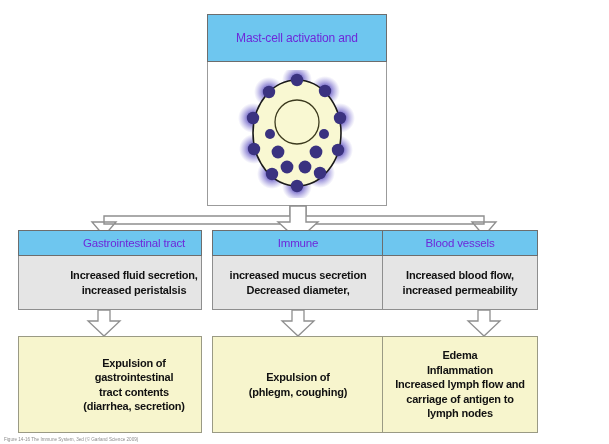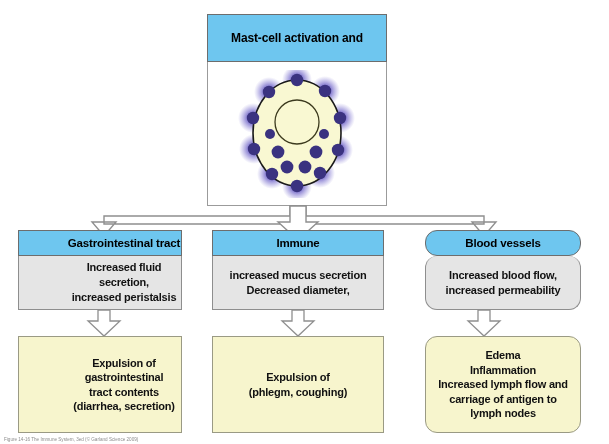--- a/index.html
+++ b/index.html
@@ -32,24 +32,24 @@
   }
   .hdr {
     position: absolute;
     box-sizing: border-box;
     background: #6ec6ef;
     border: 1px solid #6d6d6d;
     display: flex;
     align-items: center;
     justify-content: center;
     text-align: center;
-    font-weight: bold;
+    font-weight: normal;
     font-size: 11.5px;
     letter-spacing: -0.15px;
-    color: #000000;
+    color: #6d28d9;
   }
   .body-box {
     position: absolute;
     box-sizing: border-box;
     background: #e5e5e5;
     border: 1px solid #8e8e8e;
     border-top: none;
     display: flex;
     align-items: center;
     justify-content: center;
@@ -106,23 +106,23 @@
 
   
   #arrow-layer {
     position: absolute;
     left: 0; top: 0;
     width: 609px; height: 444px;
     pointer-events: none;
   }
 
   
-  .col-a { left: 18px;  width: 164px; padding-left: 48px; }
+  .col-a { left: 18px;  width: 184px; padding-left: 48px; }
   .col-b { left: 212px; width: 172px; }
-  .col-c { left: 425px; width: 156px; border-radius: 12px; }
+  .col-c { left: 382px; width: 156px; }
 
   .row-hdr  { top: 230px; height: 26px; }
   .row-body { top: 256px; height: 54px; }
   .row-out  { top: 336px; height: 97px; }
 
   .out-b { top: 336px; height: 97px; }
 
   
   #caption {
     position: absolute;

